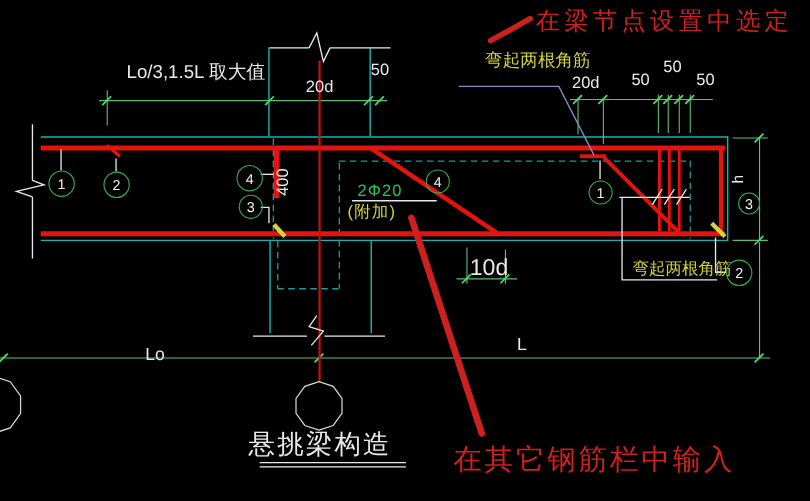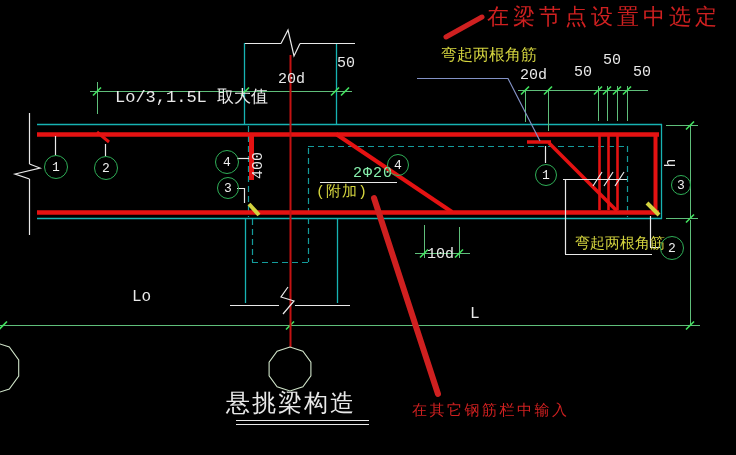--- a/index.html
+++ b/index.html
@@ -1,22 +1,22 @@
 <!DOCTYPE html>
 <html><head>
 <meta charset="utf-8">
 <style>
   html,body{margin:0;padding:0;background:#000;}
   #stage{position:relative;width:736px;height:455px;background:#000;overflow:hidden;
-         font-family:Liberation Mono, monospace;}
+         font-family:Liberation Sans, sans-serif;}
   #geom{position:absolute;left:0;top:0;}
   .txt{position:absolute;white-space:nowrap;line-height:1;color:#e9e9e9;}
   .red{color:#cf2020;}
   .yellow{color:#d3d33e;}
-  .cyan{color:#86efac;margin-left:28px;}
+  .cyan{color:#22c55e;}
   .rot{transform:rotate(-90deg);transform-origin:center center;}
   .callout{position:absolute;border:1px solid #2fae57;border-radius:50%;
            display:flex;align-items:center;justify-content:center;
            color:#efefef;font-size:13px;}
 </style>
 </head>
 <body>
 
 <div id="stage">
 
@@ -129,47 +129,47 @@
     <g stroke="#cfe3c8" stroke-width="1.1" fill="none">
       <polygon points="290,347 277.1,351.2 269.1,362.2 269.1,375.8 277.1,386.8 290,391 302.9,386.8 310.9,375.8 310.9,362.2 302.9,351.2"></polygon>
       <polygon points="-6,342 -21.3,347 -30.7,360 -30.7,376 -21.3,389 -6,394 9.3,389 18.7,376 18.7,360 9.3,347"></polygon>
     </g>
   </svg>
 
   <span class="txt red" style="left:487px;top:8px;font-size:22px;letter-spacing:4px;">在梁节点设置中选定</span>
 
   <span class="txt yellow" style="left:421px;top:48px;font-size:16px;margin-left:20px;">弯起两根角筋</span>
 
-  <span class="txt" style="left:115px;top:57px;font-size:17px;margin-top:32px;">Lo/3,1.5L 取大值</span>
+  <span class="txt" style="left:115px;top:57px;font-size:17px;">Lo/3,1.5L 取大值</span>
 
   <span class="txt" style="left:278px;top:72px;font-size:15px;">20d</span>
   <span class="txt" style="left:337px;top:56px;font-size:15px;">50</span>
 
   <span class="txt" style="left:520px;top:68px;font-size:15px;">20d</span>
   <span class="txt" style="left:574px;top:65px;font-size:15px;">50</span>
   <span class="txt" style="left:603px;top:53px;font-size:15px;">50</span>
   <span class="txt" style="left:633px;top:65px;font-size:15px;">50</span>
 
   <span class="txt rot" style="left:245px;top:158px;font-size:15px;">400</span>
 
   <span class="txt cyan" style="left:325px;top:166px;font-size:15px;letter-spacing:1px;">2Φ20</span>
   <span class="txt yellow" style="left:316px;top:185px;font-size:15px;letter-spacing:1px;">(附加)</span>
 
-  <span class="txt" style="left:427px;top:247px;font-size:15px;">10d</span>
+  <span class="txt" style="left:427px;top:233px;font-size:21px;">10d</span>
 
   <span class="txt yellow" style="left:575px;top:237px;font-size:15px;">弯起两根角筋</span>
 
   <span class="txt rot" style="left:667px;top:156px;font-size:14px;">h</span>
 
-  <span class="txt" style="left:132px;top:289px;font-size:16px;">Lo</span>
+  <span class="txt" style="left:132px;top:315px;font-size:16px;">Lo</span>
   <span class="txt" style="left:470px;top:306px;font-size:16px;">L</span>
 
   <span class="txt" style="left:226px;top:393px;font-size:24px;letter-spacing:2px;">悬挑梁构造</span>
 
-  <span class="txt red" style="left:412px;top:404px;font-size:15px;letter-spacing:2.5px;">在其它钢筋栏中输入</span>
+  <span class="txt red" style="left:412px;top:404px;font-size:26px;letter-spacing:2.5px;">在其它钢筋栏中输入</span>
 
   <div class="callout" style="left:44px;top:155px;width:22px;height:22px;">
       <span>1</span>
     </div>
   <div class="callout" style="left:94px;top:156px;width:22px;height:22px;">
       <span>2</span>
     </div>
   <div class="callout" style="left:215px;top:150px;width:22px;height:22px;">
       <span>4</span>
     </div>

